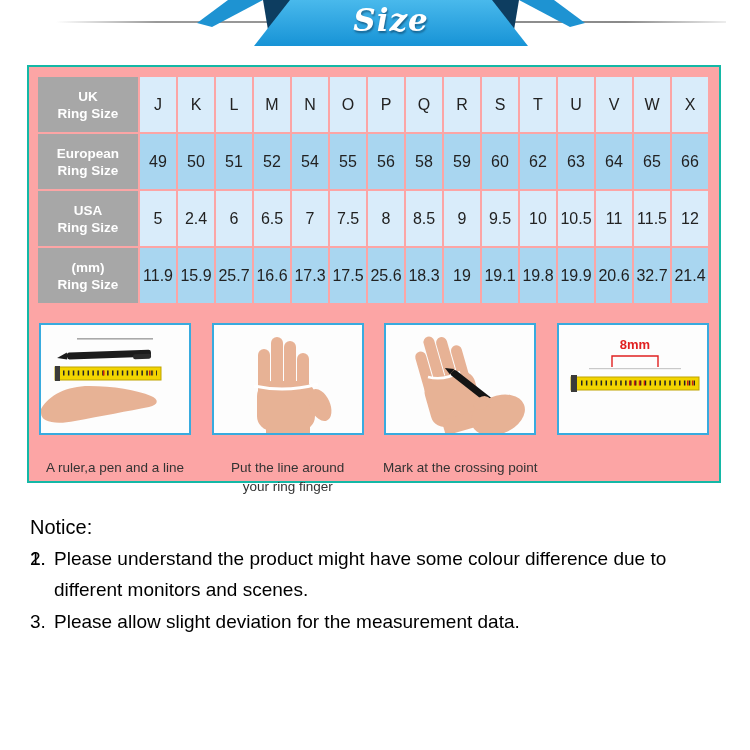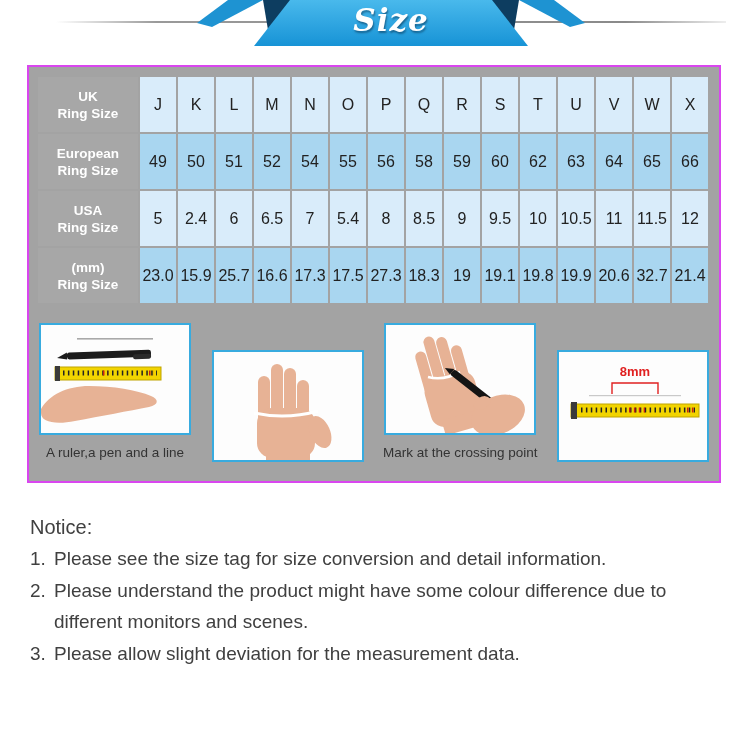--- a/index.html
+++ b/index.html
@@ -8,43 +8,43 @@
 
   
   .banner{position:absolute;left:16px;top:0;width:750px;height:54px;}
   .banner-title{position:absolute;left:275px;top:2px;width:200px;text-align:center;
     font-family:"DejaVu Serif",serif;font-style:italic;font-weight:bold;
     font-size:31px;color:#ffffff;letter-spacing:1px;
     text-shadow:1px 2px 2px rgba(10,50,80,.55);}
 
   
   .main-box{position:absolute;left:27px;top:65px;width:690px;height:414px;
-    border:2px solid #d946ef;background:#a3a3a3;}
+    border:2px solid #14b8a6;background:#fca5a5;}
 
   
   table.size-table{position:absolute;left:7px;top:8px;border-collapse:separate;
     border-spacing:2px;table-layout:fixed;}
   .size-table th{width:100px;height:55px;background:#a7a7a7;color:#fff;
     font-size:13.5px;font-weight:bold;line-height:17px;text-align:center;padding:0;}
   .size-table td{width:36px;height:55px;text-align:center;vertical-align:middle;
     font-size:16px;color:#222;padding:0;}
   tr.row-light td{background:#d9ecfa;}
   tr.row-dark td{background:#a9d6f0;}
 
   
   .steps-row{position:absolute;left:9px;top:256px;width:672px;display:flex;
     justify-content:space-between;}
-  .step{width:154px;display:flex;flex-direction:column;align-items:center;justify-content:flex-end;}
+  .step{width:154px;display:flex;flex-direction:column;align-items:center;}
   .step-img{width:148px;height:108px;border:2px solid #38abdf;background:#fdfdfd;
     overflow:hidden;}
-  .step-caption{margin-top:8px;font-size:13.5px;color:#333;text-align:center;
+  .step-caption{margin-top:23px;font-size:13.5px;color:#333;text-align:center;
     white-space:nowrap;line-height:19px;}
 
   
-  .notice{position:absolute;left:30px;top:512px;width:692px;color:#404040;}
+  .notice{position:absolute;left:30px;top:512px;width:692px;color:#000000;}
   .notice-title{font-size:20px;line-height:30px;}
   .notice-item{position:relative;padding-left:24px;font-size:19px;line-height:31px;
     margin-top:1px;max-width:668px;}
   .notice-num{position:absolute;left:0;top:0;}
 </style>
 </head>
 <body>
 
 <div class="banner">
   <svg width="750" height="54" viewBox="0 0 750 54">
@@ -119,43 +119,43 @@
     <tr class="row-light">
       <th>
         <div>USA</div>
         <div>Ring Size</div>
       </th>
       <td>5</td>
       <td>2.4</td>
       <td>6</td>
       <td>6.5</td>
       <td>7</td>
-      <td>5.4</td>
+      <td>7.5</td>
       <td>8</td>
       <td>8.5</td>
       <td>9</td>
       <td>9.5</td>
       <td>10</td>
       <td>10.5</td>
       <td>11</td>
       <td>11.5</td>
       <td>12</td>
     </tr>
     <tr class="row-dark">
       <th>
         <div>(mm)</div>
         <div>Ring Size</div>
       </th>
-      <td>23.0</td>
+      <td>11.9</td>
       <td>15.9</td>
       <td>25.7</td>
       <td>16.6</td>
       <td>17.3</td>
       <td>17.5</td>
-      <td>27.3</td>
+      <td>25.6</td>
       <td>18.3</td>
       <td>19</td>
       <td>19.1</td>
       <td>19.8</td>
       <td>19.9</td>
       <td>20.6</td>
       <td>32.7</td>
       <td>21.4</td>
     </tr>
   </tbody>
@@ -192,20 +192,24 @@
             <rect x="44" y="24" width="12" height="48" rx="6"></rect>
             <rect x="57" y="12" width="12" height="60" rx="6"></rect>
             <rect x="70" y="16" width="12" height="56" rx="6"></rect>
             <rect x="83" y="28" width="12" height="44" rx="6"></rect>
             <rect x="43" y="56" width="58" height="50" rx="15"></rect>
             <ellipse cx="106" cy="80" rx="10" ry="17" transform="rotate(-24 106 80)"></ellipse>
             <rect x="52" y="98" width="44" height="10"></rect>
           </g>
           <path d="M40,61 Q72,68 104,59" stroke="#ffffff" stroke-width="3" fill="none"></path>
         </svg>
+      </div>
+      <div class="step-caption">
+        <div>Put the line around</div>
+        <div>your ring finger</div>
       </div>
     </div>
 
     <div class="step">
       <div class="step-img">
         <svg width="148" height="108" viewBox="0 0 148 108">
           <g transform="rotate(-16 62 60)" fill="#e7b295">
             <rect x="38" y="20" width="11" height="44" rx="5.5"></rect>
             <rect x="50" y="8" width="11" height="56" rx="5.5"></rect>
             <rect x="62" y="12" width="11" height="52" rx="5.5"></rect>
@@ -244,21 +248,20 @@
       </div>
     </div>
 
   </div>
 </div>
 
 <div class="notice">
   <div class="notice-title">Notice:</div>
   <div class="notice-item">
     <span class="notice-num">1.</span>
-    <span>Please see the size tag for size conversion and detail information.</span>
   </div>
   <div class="notice-item">
     <span class="notice-num">2.</span>
     <span>Please understand the product might have some colour difference due to different monitors and scenes.</span>
   </div>
   <div class="notice-item">
     <span class="notice-num">3.</span>
     <span>Please allow slight deviation for the measurement data.</span>
   </div>
 </div>

